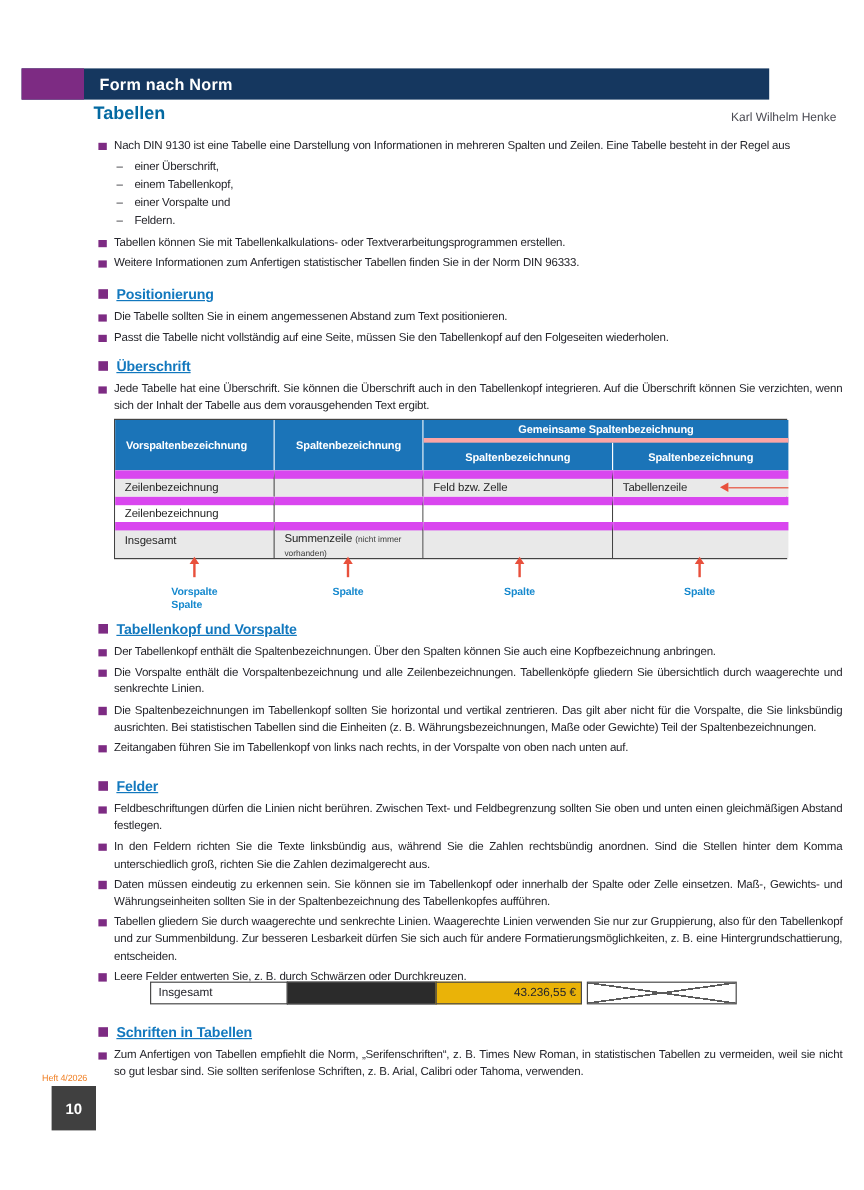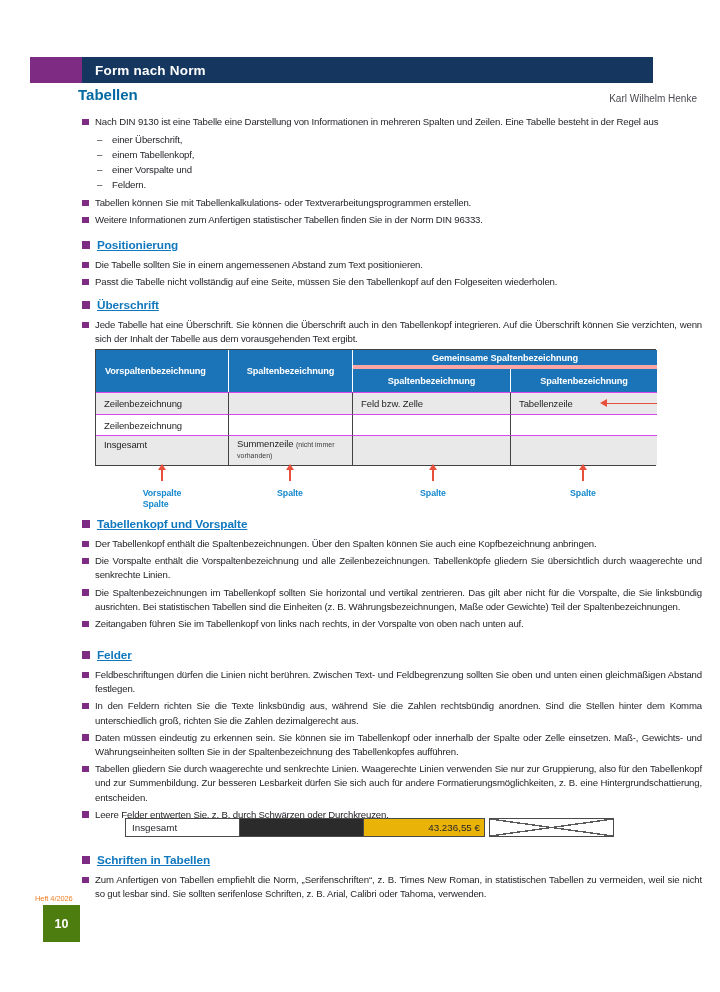--- a/index.html
+++ b/index.html
@@ -1,20 +1,20 @@
 <!DOCTYPE html>
 <html lang="de"><head>
 <meta charset="utf-8">
 <style>
   html,body{margin:0;padding:0;background:#ffffff;}
   .page{position:relative;width:720px;height:992px;background:#ffffff;overflow:hidden;
         font-family:"Liberation Sans",sans-serif;color:#26262c;}
 
   
-  .band{position:absolute;top:57px;left:30px;width:623px;height:26px;background:#15375f;display:flex;align-items:center;}
+  .band{position:absolute;top:57px;left:18px;width:623px;height:26px;background:#15375f;display:flex;align-items:center;}
   .band-accent{position:absolute;left:0;top:0;width:52px;height:26px;background:#7d2b83;}
   .band-title{margin:0;padding-left:65px;font-size:13.5px;font-weight:bold;color:#ffffff;letter-spacing:.2px;}
 
   
   .article-title{position:absolute;top:86px;left:78px;margin:0;font-size:15px;font-weight:bold;color:#0369a1;}
   .author{position:absolute;top:93px;right:23px;font-size:10px;color:#4a4a52;}
 
   
   .sec{position:absolute;left:30px;width:672px;}
   .p{font-size:9.6px;line-height:14.2px;letter-spacing:-0.15px;text-align:justify;margin:0;}
@@ -30,21 +30,21 @@
   .diagram{position:absolute;top:349px;left:95px;width:561px;}
   .dg{display:grid;grid-template-columns:133px 124px 158px 146px;grid-template-rows:19px 23px 22px 21px 30px;
       border:1.5px solid #434343;box-sizing:border-box;width:561px;}
   .dg>div{box-sizing:border-box;}
   .hc{background:#1b74b8;color:#fff;font-weight:bold;font-size:9.2px;display:flex;align-items:center;justify-content:center;letter-spacing:-0.1px;}
   .h-col1{grid-area:1/1/3/2;justify-content:flex-start;padding-left:9px;border-right:1px solid #fff;}
   .h-col2{grid-area:1/2/3/3;border-right:1px solid #fff;}
   .h-group{grid-area:1/3/2/5;border-bottom:4px solid #fca5a5;}
   .h-sub1{grid-area:2/3/3/4;border-right:1px solid #fff;}
   .h-sub2{grid-area:2/4/3/5;}
-  .bc{font-size:9.5px;color:#1f1f1f;display:flex;align-items:center;padding-left:8px;border-top:1px solid #d946ef;letter-spacing:-0.1px;}
+  .bc{font-size:9.5px;color:#1f1f1f;display:flex;align-items:center;padding-left:8px;border-top:7px solid #d946ef;letter-spacing:-0.1px;}
   .bc.vr{border-right:1px solid #434343;}
   .row-shaded{background:#e9e9e9;}
   .row-plain{background:#ffffff;}
   .cell-rel{position:relative;}
   .sum-cell{display:block;padding:3px 6px 0 8px;line-height:10px;}
   .sum-note{font-size:7px;color:#3c3c3c;letter-spacing:0;}
   
   .larrow{position:absolute;right:0;top:50%;margin-top:-0.8px;width:50px;height:1.6px;background:#e8503c;}
   .larrow::before{content:"";position:absolute;left:-7px;top:-3.3px;width:0;height:0;
       border-top:4px solid transparent;border-bottom:4px solid transparent;border-right:7px solid #e8503c;}
@@ -60,21 +60,21 @@
   .ex-cell{box-sizing:border-box;border:1px solid #4a4a4a;height:19px;display:flex;align-items:center;}
   .ex-label{width:115px;background:#fff;padding-left:6px;}
   .ex-black{width:125px;background:#2b2b2b;margin-left:-1px;}
   .ex-amount{width:122px;background:#eab308;margin-left:-1px;justify-content:flex-end;padding-right:4px;}
   .ex-crossed{width:125px;background:#fff;margin-left:4px;
       background-image:linear-gradient(to top right,transparent calc(50% - 0.7px),#5a5a5a calc(50% - 0.7px),#5a5a5a calc(50% + 0.7px),transparent calc(50% + 0.7px)),
                        linear-gradient(to bottom right,transparent calc(50% - 0.7px),#5a5a5a calc(50% - 0.7px),#5a5a5a calc(50% + 0.7px),transparent calc(50% + 0.7px));}
 
   
   .issue{position:absolute;left:35px;top:894px;font-size:7.5px;color:#f07f23;letter-spacing:-0.1px;}
-  .pagebox{position:absolute;left:43px;top:905px;width:37px;height:37px;background:#4d7c0f;
+  .pagebox{position:absolute;left:43px;top:905px;width:37px;height:37px;background:#404040;
       display:flex;align-items:center;justify-content:center;color:#fff;font-weight:bold;font-size:12.5px;}
 </style>
 </head>
 <body>
 
 <div class="page">
 
   <header class="band">
     <div class="band-accent"></div>
     <h1 class="band-title">Form nach Norm</h1>

